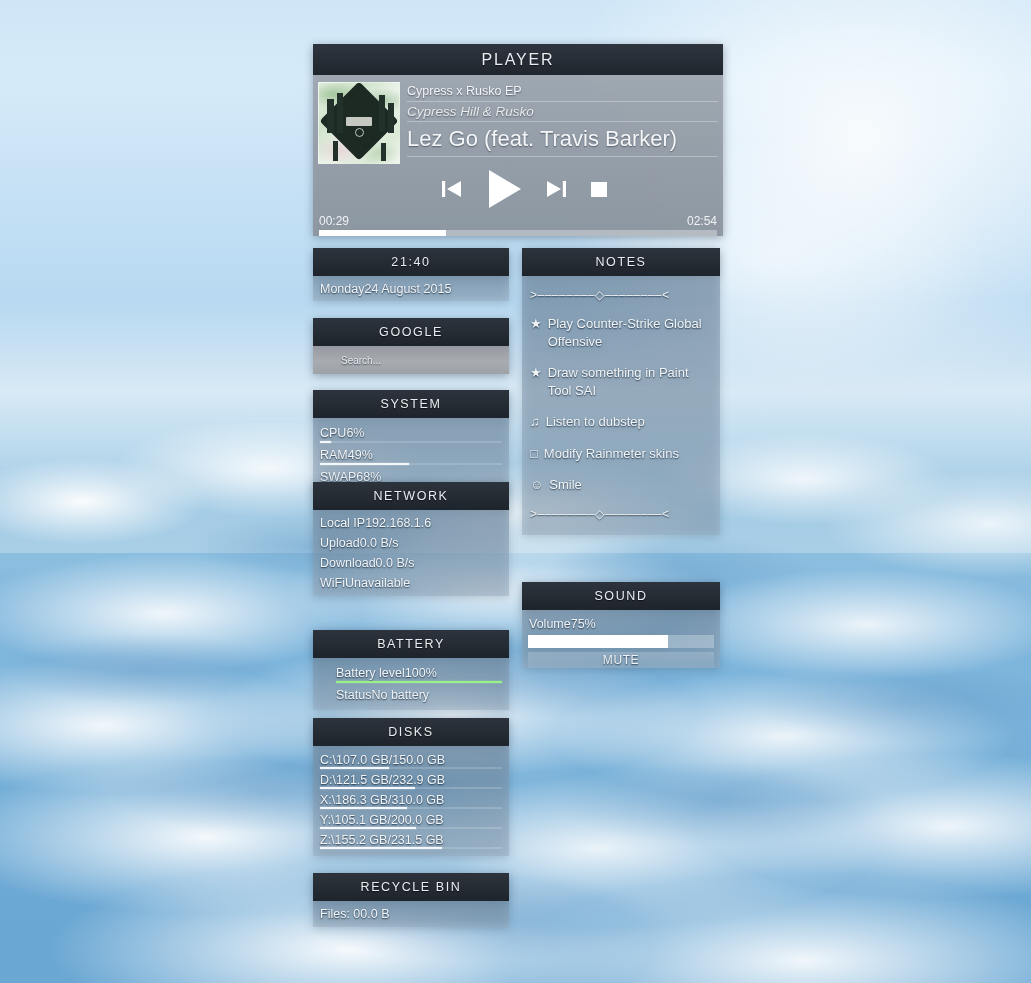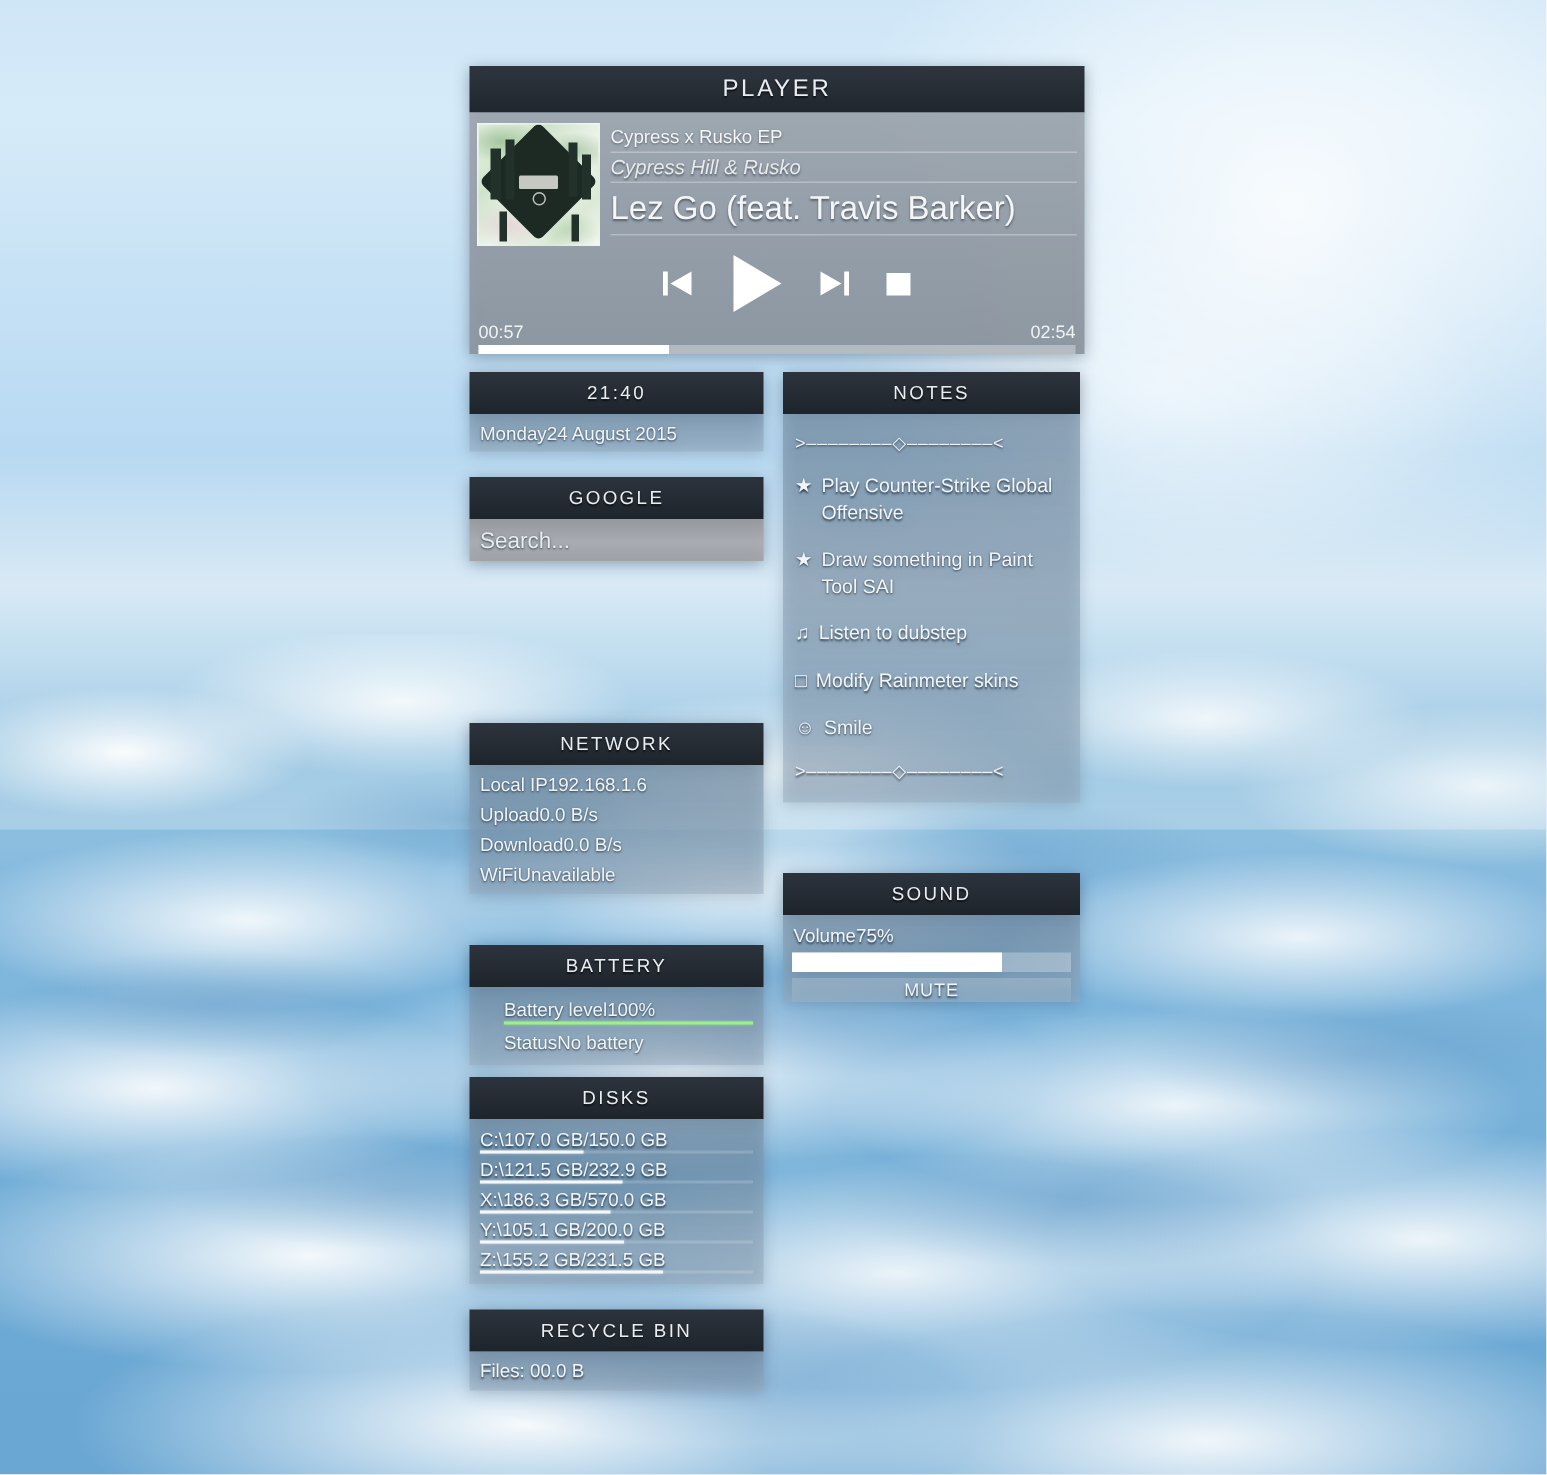--- a/index.html
+++ b/index.html
@@ -268,23 +268,24 @@
 
   #google .skin-body {
     height: 28px;
     background: linear-gradient(to bottom, rgba(150,153,157,0.94) 0%, rgba(170,173,177,0.94) 55%, rgba(158,161,165,0.94) 100%);
   }
   .search-row {
     height: 28px;
     display: flex;
     align-items: center;
     padding: 0 7px;
-    font-size: 15px;
+    font-size: 10px;
     color: #e9ecef;
     cursor: text;
+    margin-left: 21px;
   }
 
   #system .skin-body { padding: 4px 0 4px 0; }
   #system .row { height: 22px; }
 
   #network .skin-body { padding: 3px 0 3px 0; }
   #network .row { height: 20px; }
 
   #battery .skin-body { padding: 4px 0 4px 16px; }
   #battery .row { height: 22px; }
@@ -391,21 +392,21 @@
           </svg>
         </div>
         <div class="ctrl">
           <svg width="22" height="22" viewBox="0 0 22 22" aria-hidden="true">
             <rect x="3" y="4" width="16" height="15" fill="#ffffff"></rect>
           </svg>
         </div>
       </div>
 
       <div class="player-time">
-        <span>00:57</span>
+        <span>00:29</span>
         <span>02:54</span>
       </div>
       <div class="player-progress">
         <div style="width: 32%;"></div>
       </div>
     </div>
   </div>
 
   <div class="skin" id="clock">
     <div class="skin-title">21:40</div>
@@ -417,20 +418,46 @@
     </div>
   </div>
 
   <div class="skin" id="google">
     <div class="skin-title">GOOGLE</div>
     <div class="skin-body">
       <div class="search-row">Search...</div>
     </div>
   </div>
 
+  <div class="skin" id="system">
+    <div class="skin-title">SYSTEM</div>
+    <div class="skin-body">
+      <div class="row">
+        <span class="label">CPU</span>
+        <span class="value">6%</span>
+        <div class="bar-track">
+          <div class="bar-fill" style="width: 6%;"></div>
+        </div>
+      </div>
+      <div class="row">
+        <span class="label">RAM</span>
+        <span class="value">49%</span>
+        <div class="bar-track">
+          <div class="bar-fill" style="width: 49%;"></div>
+        </div>
+      </div>
+      <div class="row">
+        <span class="label">SWAP</span>
+        <span class="value">68%</span>
+        <div class="bar-track">
+          <div class="bar-fill" style="width: 68%;"></div>
+        </div>
+      </div>
+    </div>
+  </div>
 
   <div class="skin" id="network">
     <div class="skin-title">NETWORK</div>
     <div class="skin-body">
       <div class="row">
         <span class="label">Local IP</span>
         <span class="value">192.168.1.6</span>
       </div>
       <div class="row">
         <span class="label">Upload</span>
@@ -476,21 +503,21 @@
       </div>
       <div class="row">
         <span class="label">D:\</span>
         <span class="value">121.5 GB/232.9 GB</span>
         <div class="bar-track">
           <div class="bar-fill" style="width: 52%;"></div>
         </div>
       </div>
       <div class="row">
         <span class="label">X:\</span>
-        <span class="value">186.3 GB/570.0 GB</span>
+        <span class="value">186.3 GB/310.0 GB</span>
         <div class="bar-track">
           <div class="bar-fill" style="width: 48%;"></div>
         </div>
       </div>
       <div class="row">
         <span class="label">Y:\</span>
         <span class="value">105.1 GB/200.0 GB</span>
         <div class="bar-track">
           <div class="bar-fill" style="width: 53%;"></div>
         </div>

